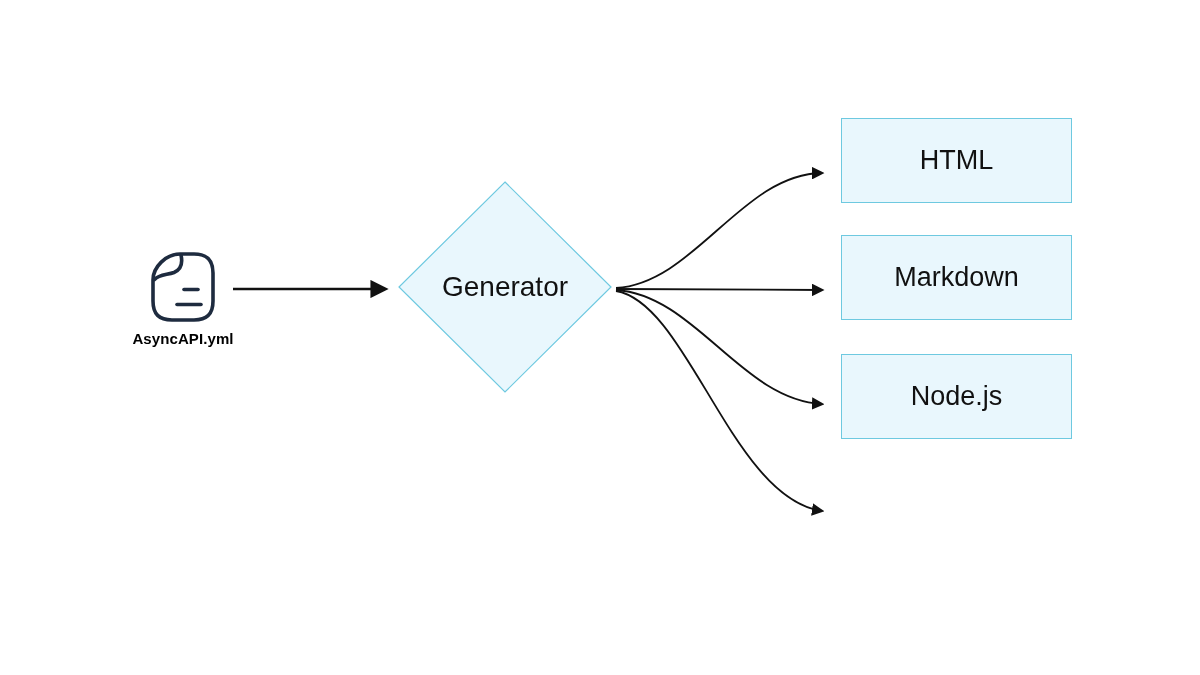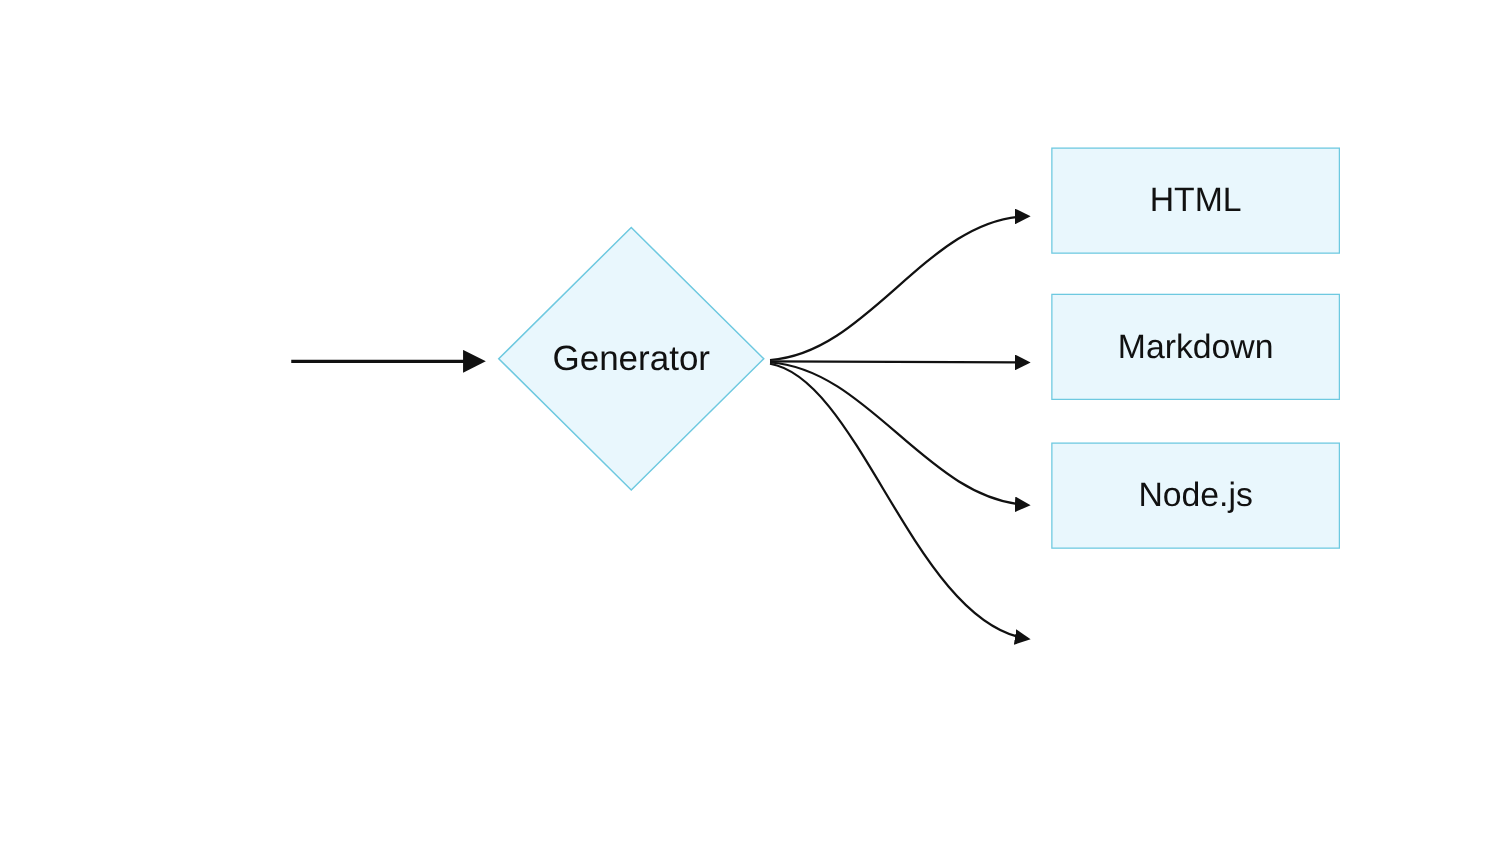--- a/index.html
+++ b/index.html
@@ -118,20 +118,32 @@
 
     <path class="edge" d="M 616 288 C 695 283 742 174 822 173" marker-end="url(#arrowhead)"></path>
 
     <path class="edge" d="M 616 289 L 822 290" marker-end="url(#arrowhead)"></path>
 
     <path class="edge" d="M 616 290 C 695 295 742 400 822 404" marker-end="url(#arrowhead)"></path>
 
     <path class="edge" d="M 616 291 C 688 303 732 498 822 511" marker-end="url(#arrowhead)"></path>
   </svg>
 
+  <div class="source-node">
+    <svg class="doc-icon" viewBox="0 0 66 72" aria-hidden="true">
+
+      <path d="M 30 3 H 44 C 57 3 63 9 63 22 V 50 C 63 63 57 69 44 69 H 22 C 9 69 3 63 3 50 V 29 C 3 16 16 3 30 3 Z"></path>
+
+      <path d="M 31 4 C 33 13 30 19 24 21.5 C 17 24 9 23.5 4.5 28.5"></path>
+
+      <line x1="34" y1="38.5" x2="48" y2="38.5"></line>
+      <line x1="27" y1="53.5" x2="51" y2="53.5"></line>
+    </svg>
+    <div class="source-label">AsyncAPI.yml</div>
+  </div>
 
   <div class="generator-label">Generator</div>
 
   <div class="output-box box-html">
     <span class="output-label">HTML</span>
   </div>
 
   <div class="output-box box-nodejs">
     <span class="output-label">Node.js</span>
   </div>

